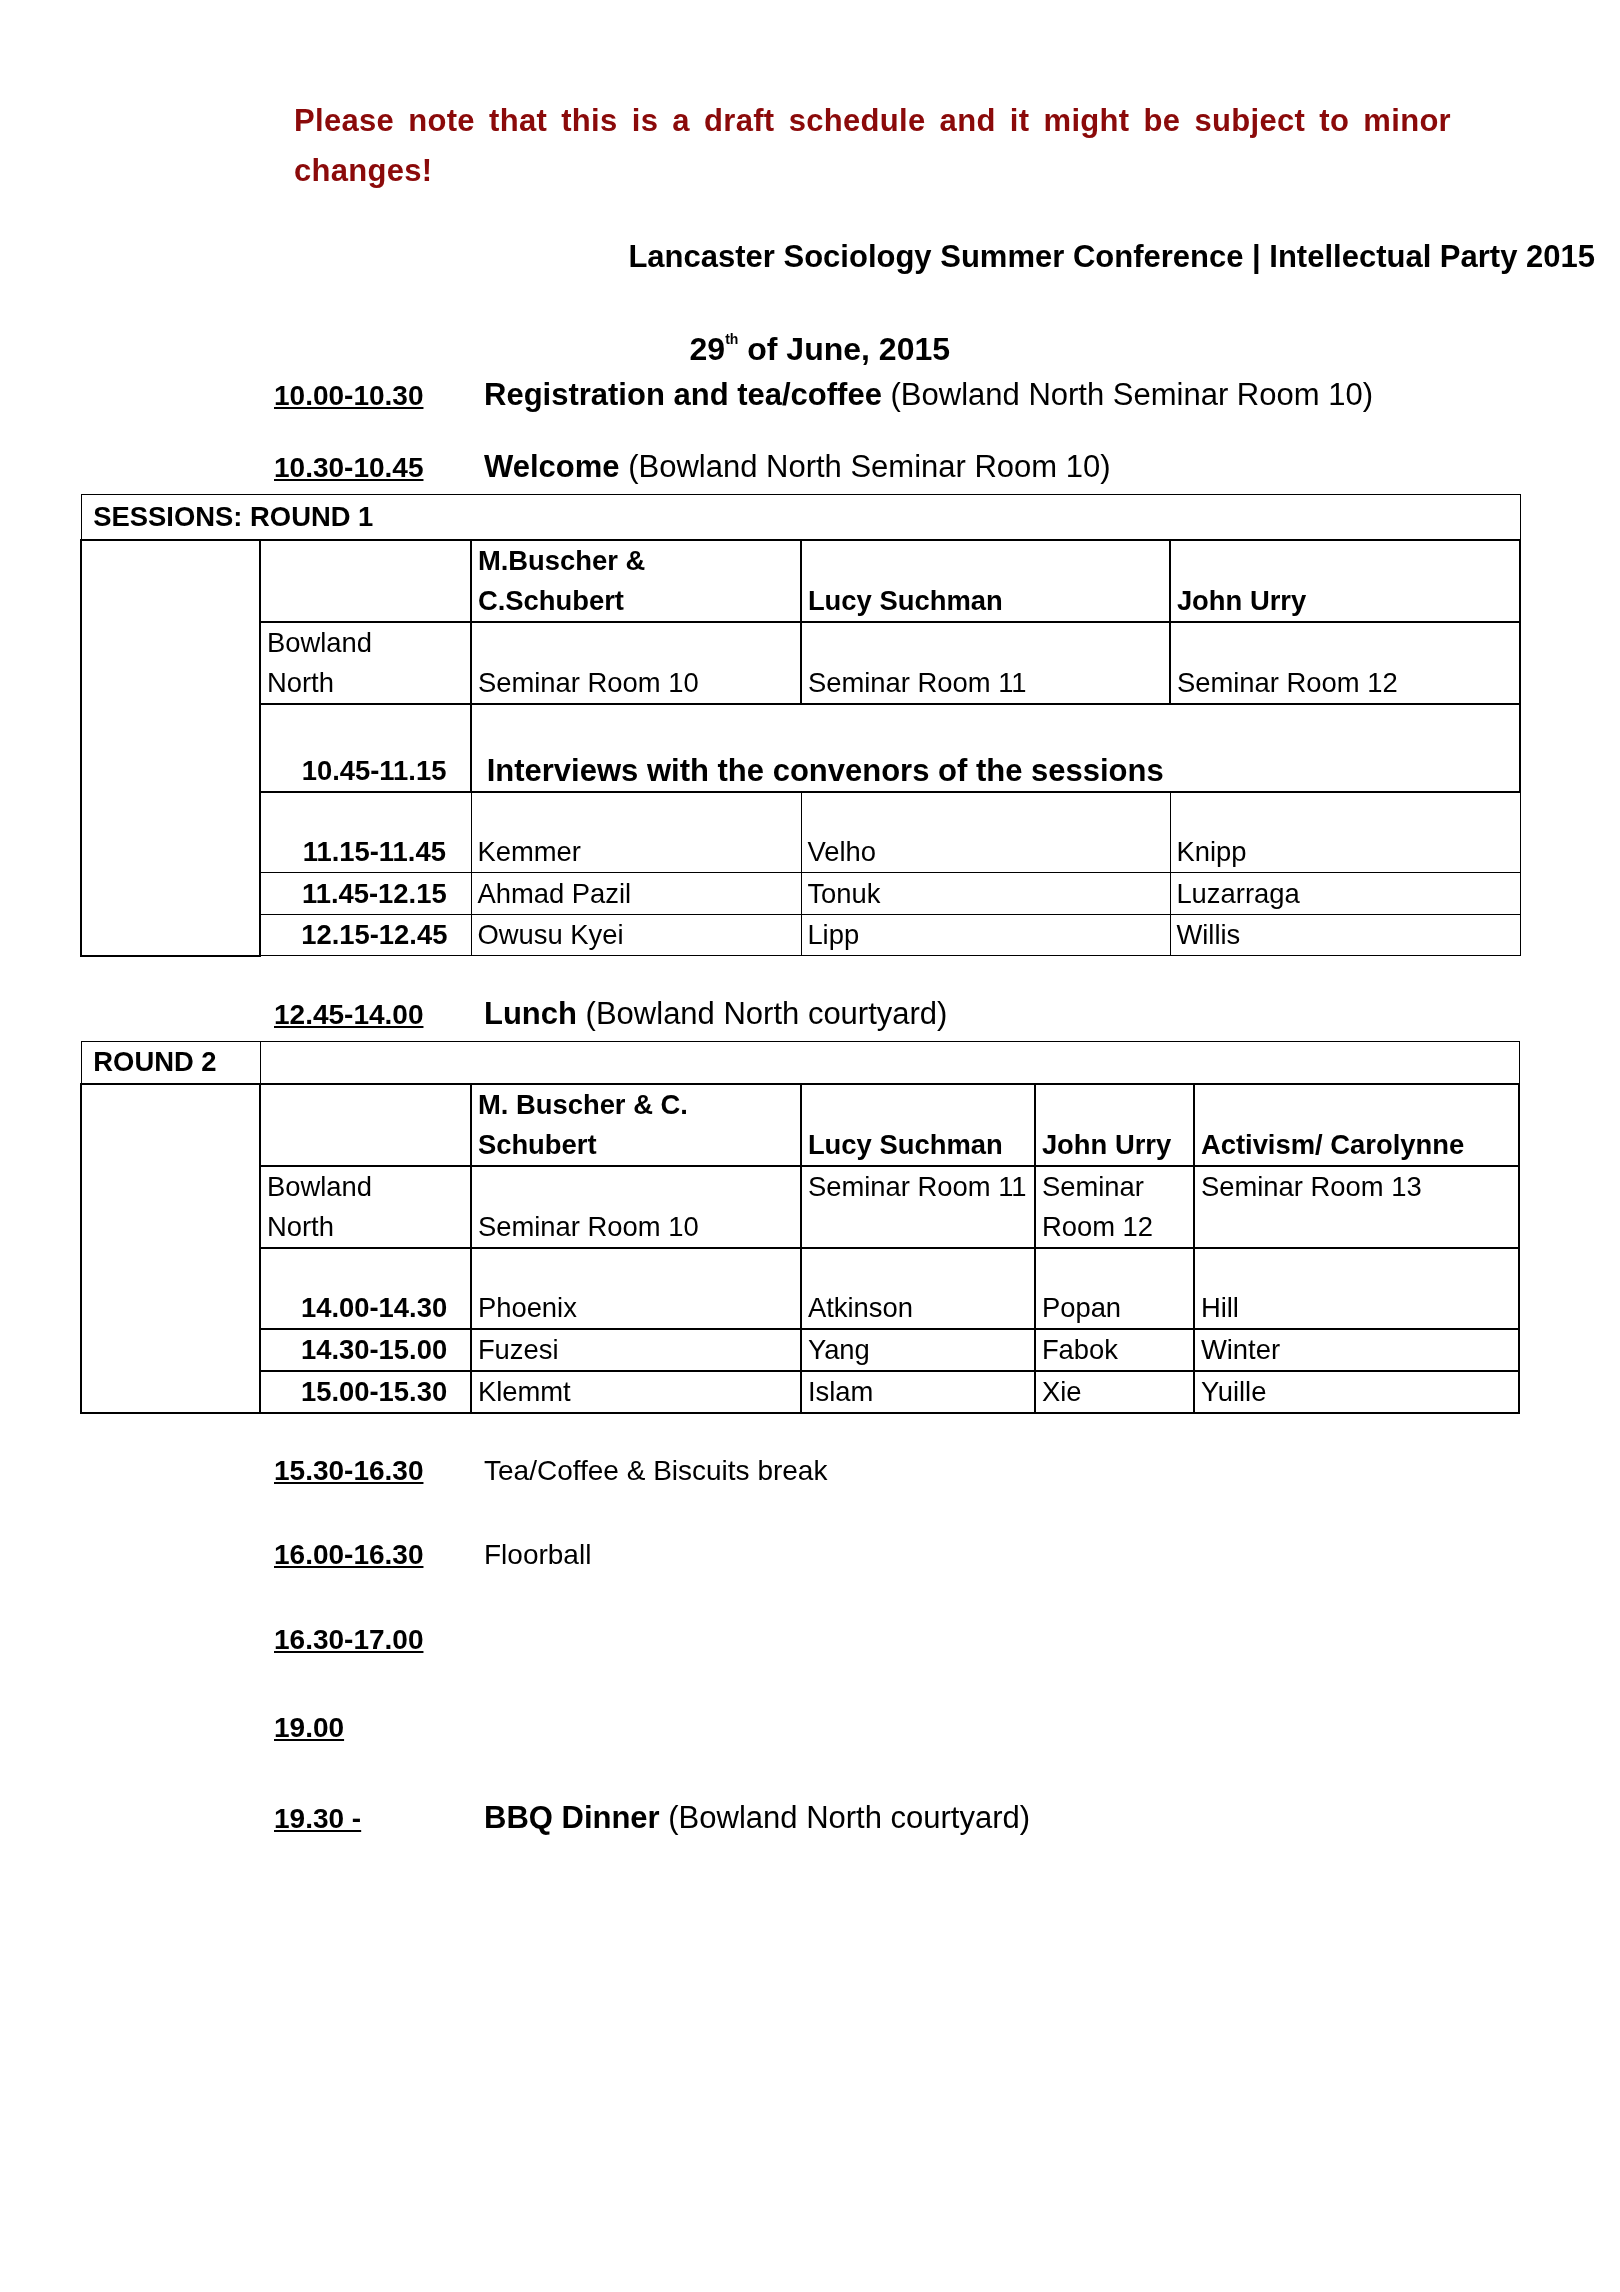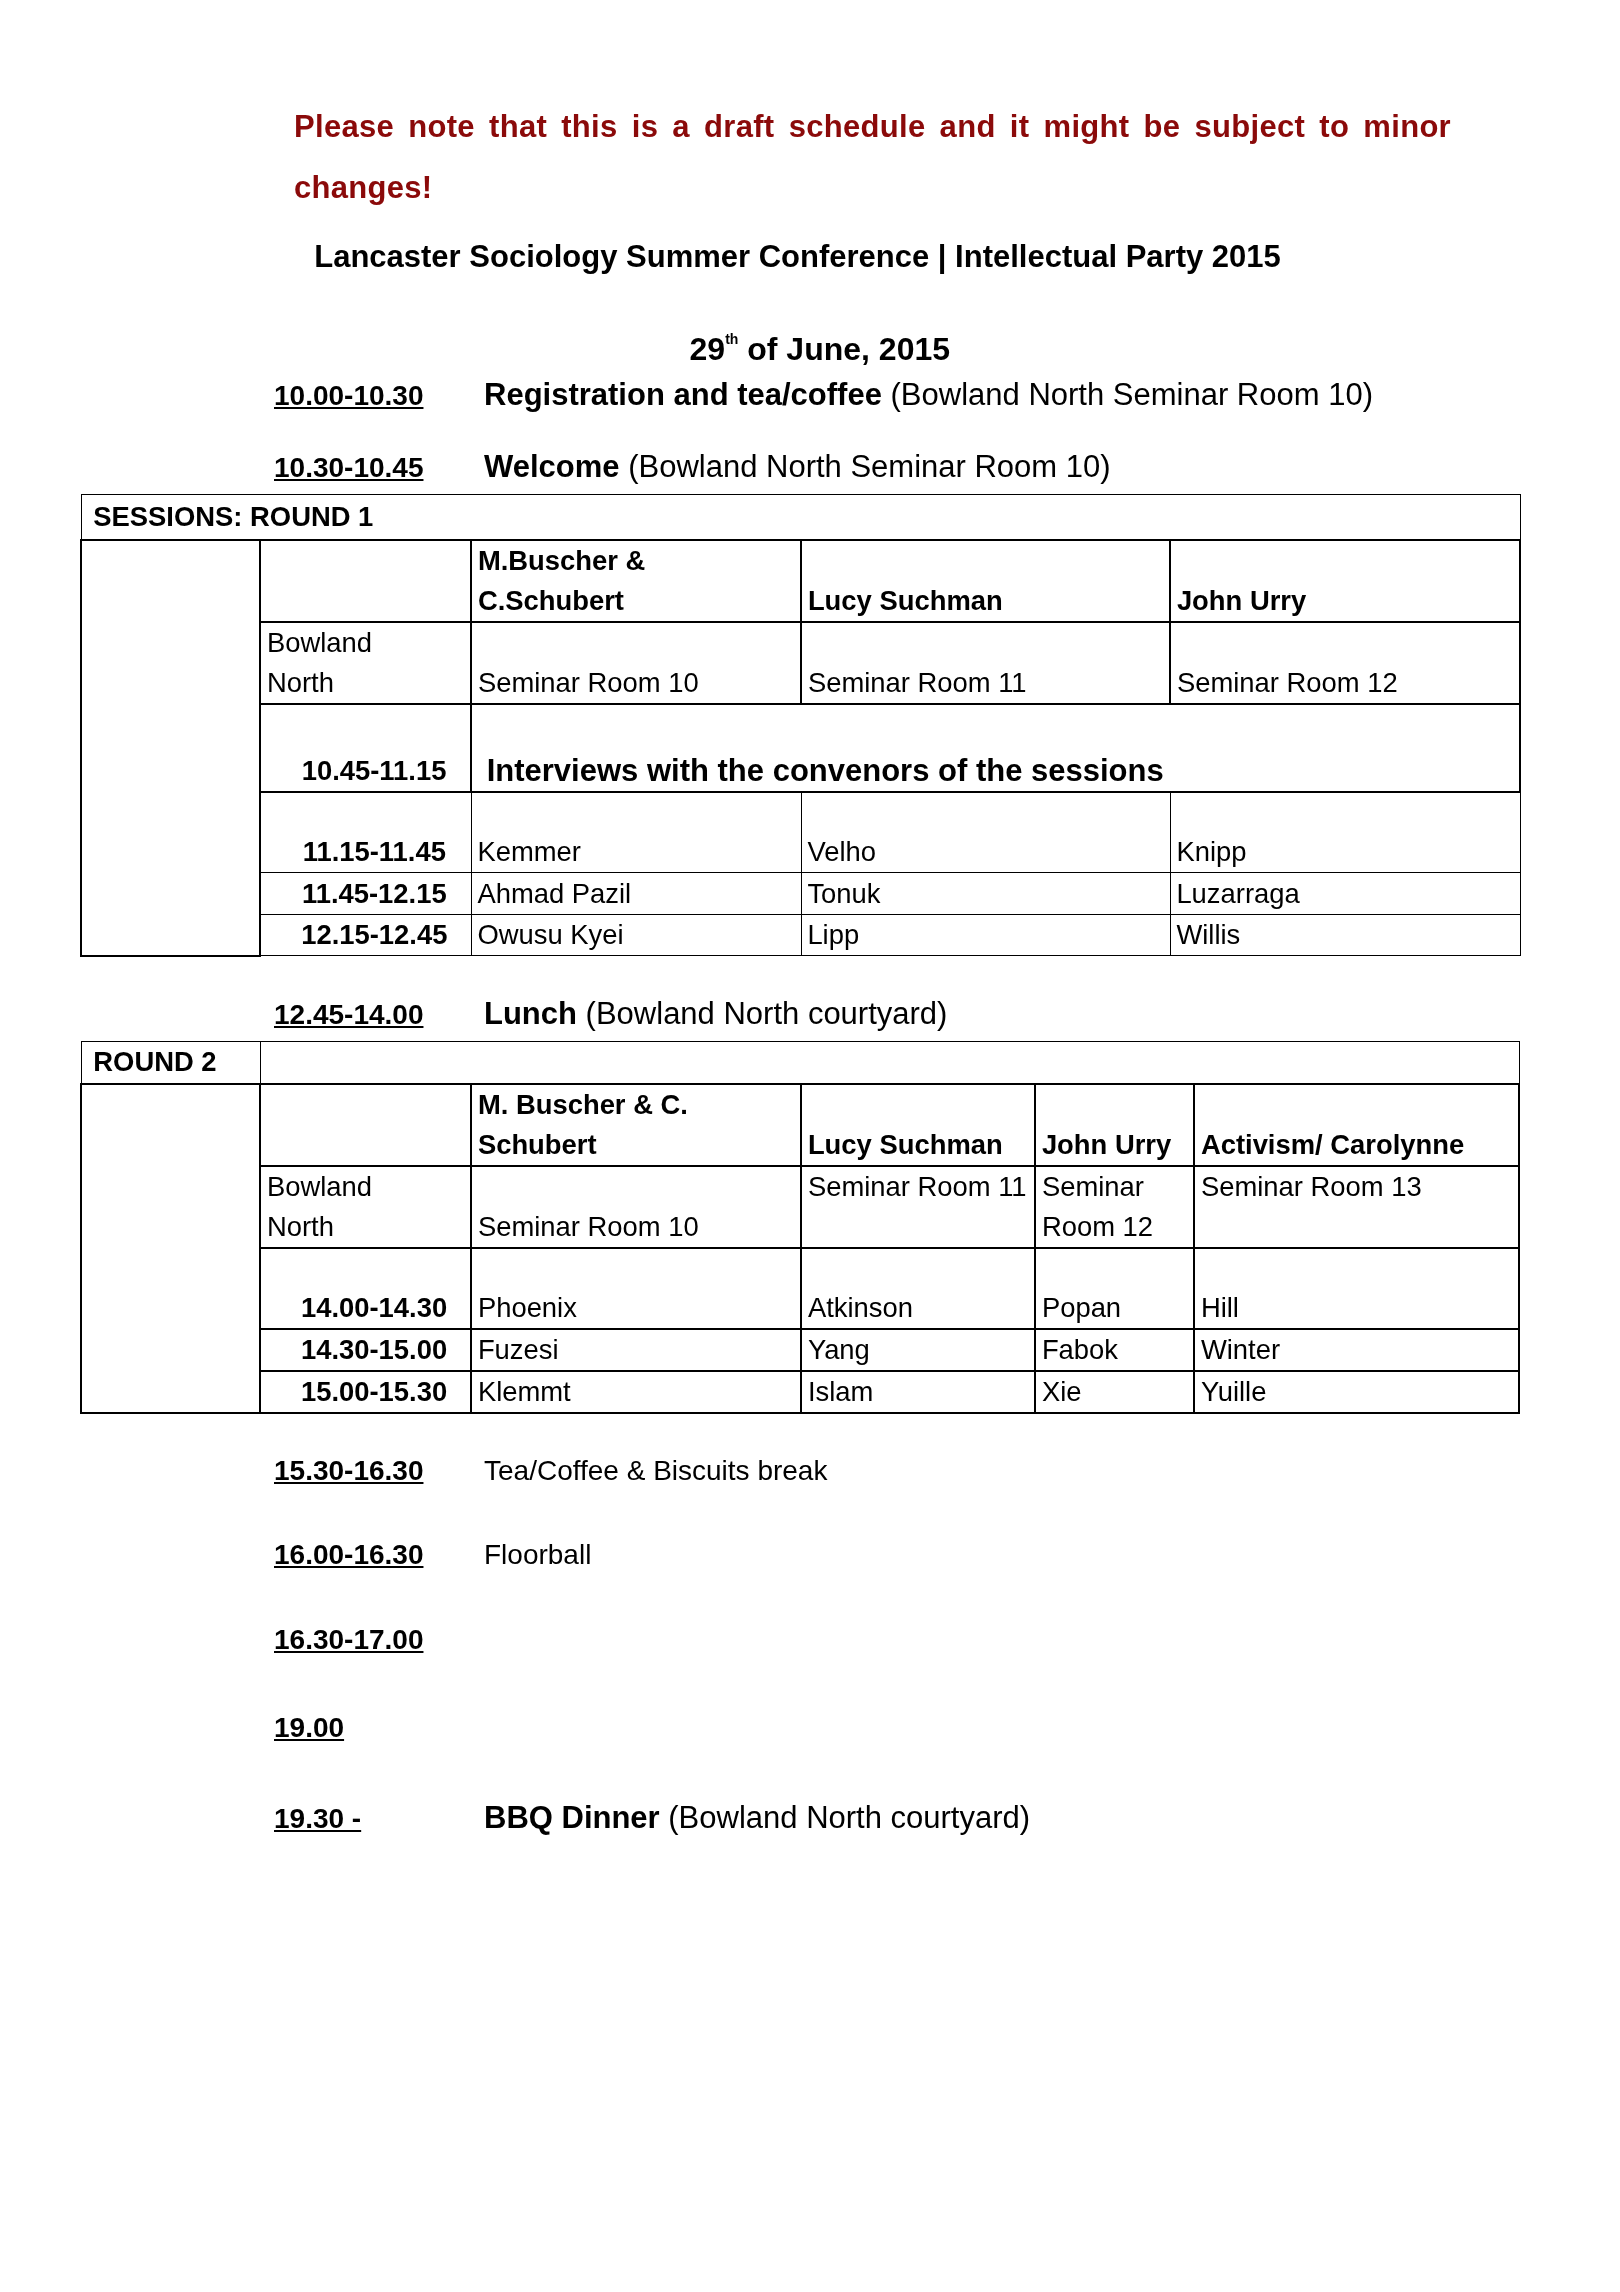--- a/index.html
+++ b/index.html
@@ -1,22 +1,22 @@
 <!DOCTYPE html>
 <html><head>
 <meta charset="utf-8">
 <style>
   html, body { margin: 0; padding: 0; background: #ffffff; }
   body { width: 1620px; height: 2293px; position: relative; overflow: hidden;
          font-family: "Liberation Sans", "DejaVu Sans", sans-serif; color: #000; }
   .abs { position: absolute; }
   .notice { left: 294px; top: 96px; width: 1157px; font-size: 31px; font-weight: bold;
-            color: #8b0a0a; line-height: 61px; text-align: justify; text-align-last: left;
+            color: #8b0a0a; line-height: 50px; text-align: justify; text-align-last: left;
             letter-spacing: 0.3px; }
-  .conf-title { left: 0; width: 1595px; top: 239px; text-align: center; font-size: 31px;
+  .conf-title { left: 0; width: 1595px; top: 239px; text-align: right; font-size: 31px;
                 font-weight: bold; }
   .date { left: 0; width: 1620px; top: 331px; text-align: center; font-size: 32px; font-weight: bold; padding-left: 19.6px; box-sizing: border-box; }
   .date sup { font-size: 14px; position: relative; top: -3.9px; }
   .sched { left: 274px; font-size: 31px; display: flex; align-items: baseline; white-space: nowrap; }
   .sched .time { width: 210px; font-weight: bold; font-size: 28px; text-decoration: underline; }
   .sched .title-bold { font-weight: bold; }
   .sched.small { font-size: 28px; }
   table.grid { position: absolute; left: 80px; border-collapse: collapse; table-layout: fixed;
                font-size: 27.4px; }
   table.grid td { border: 2px solid #000; padding: 0 5.9px; vertical-align: bottom;

